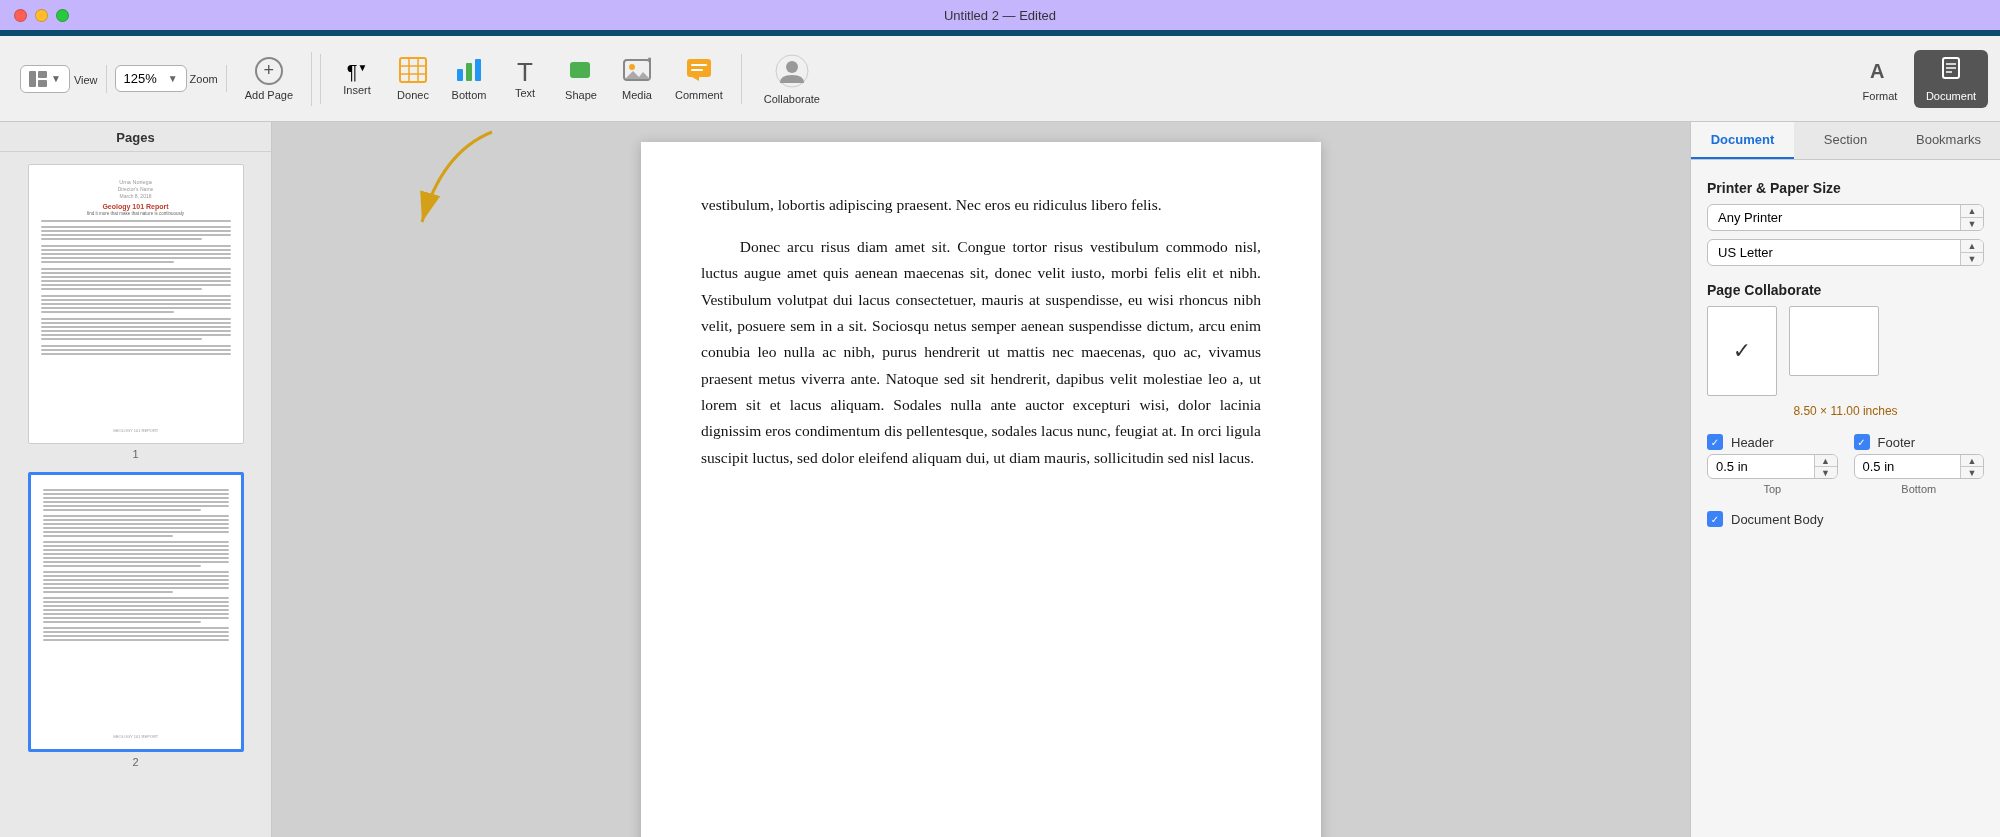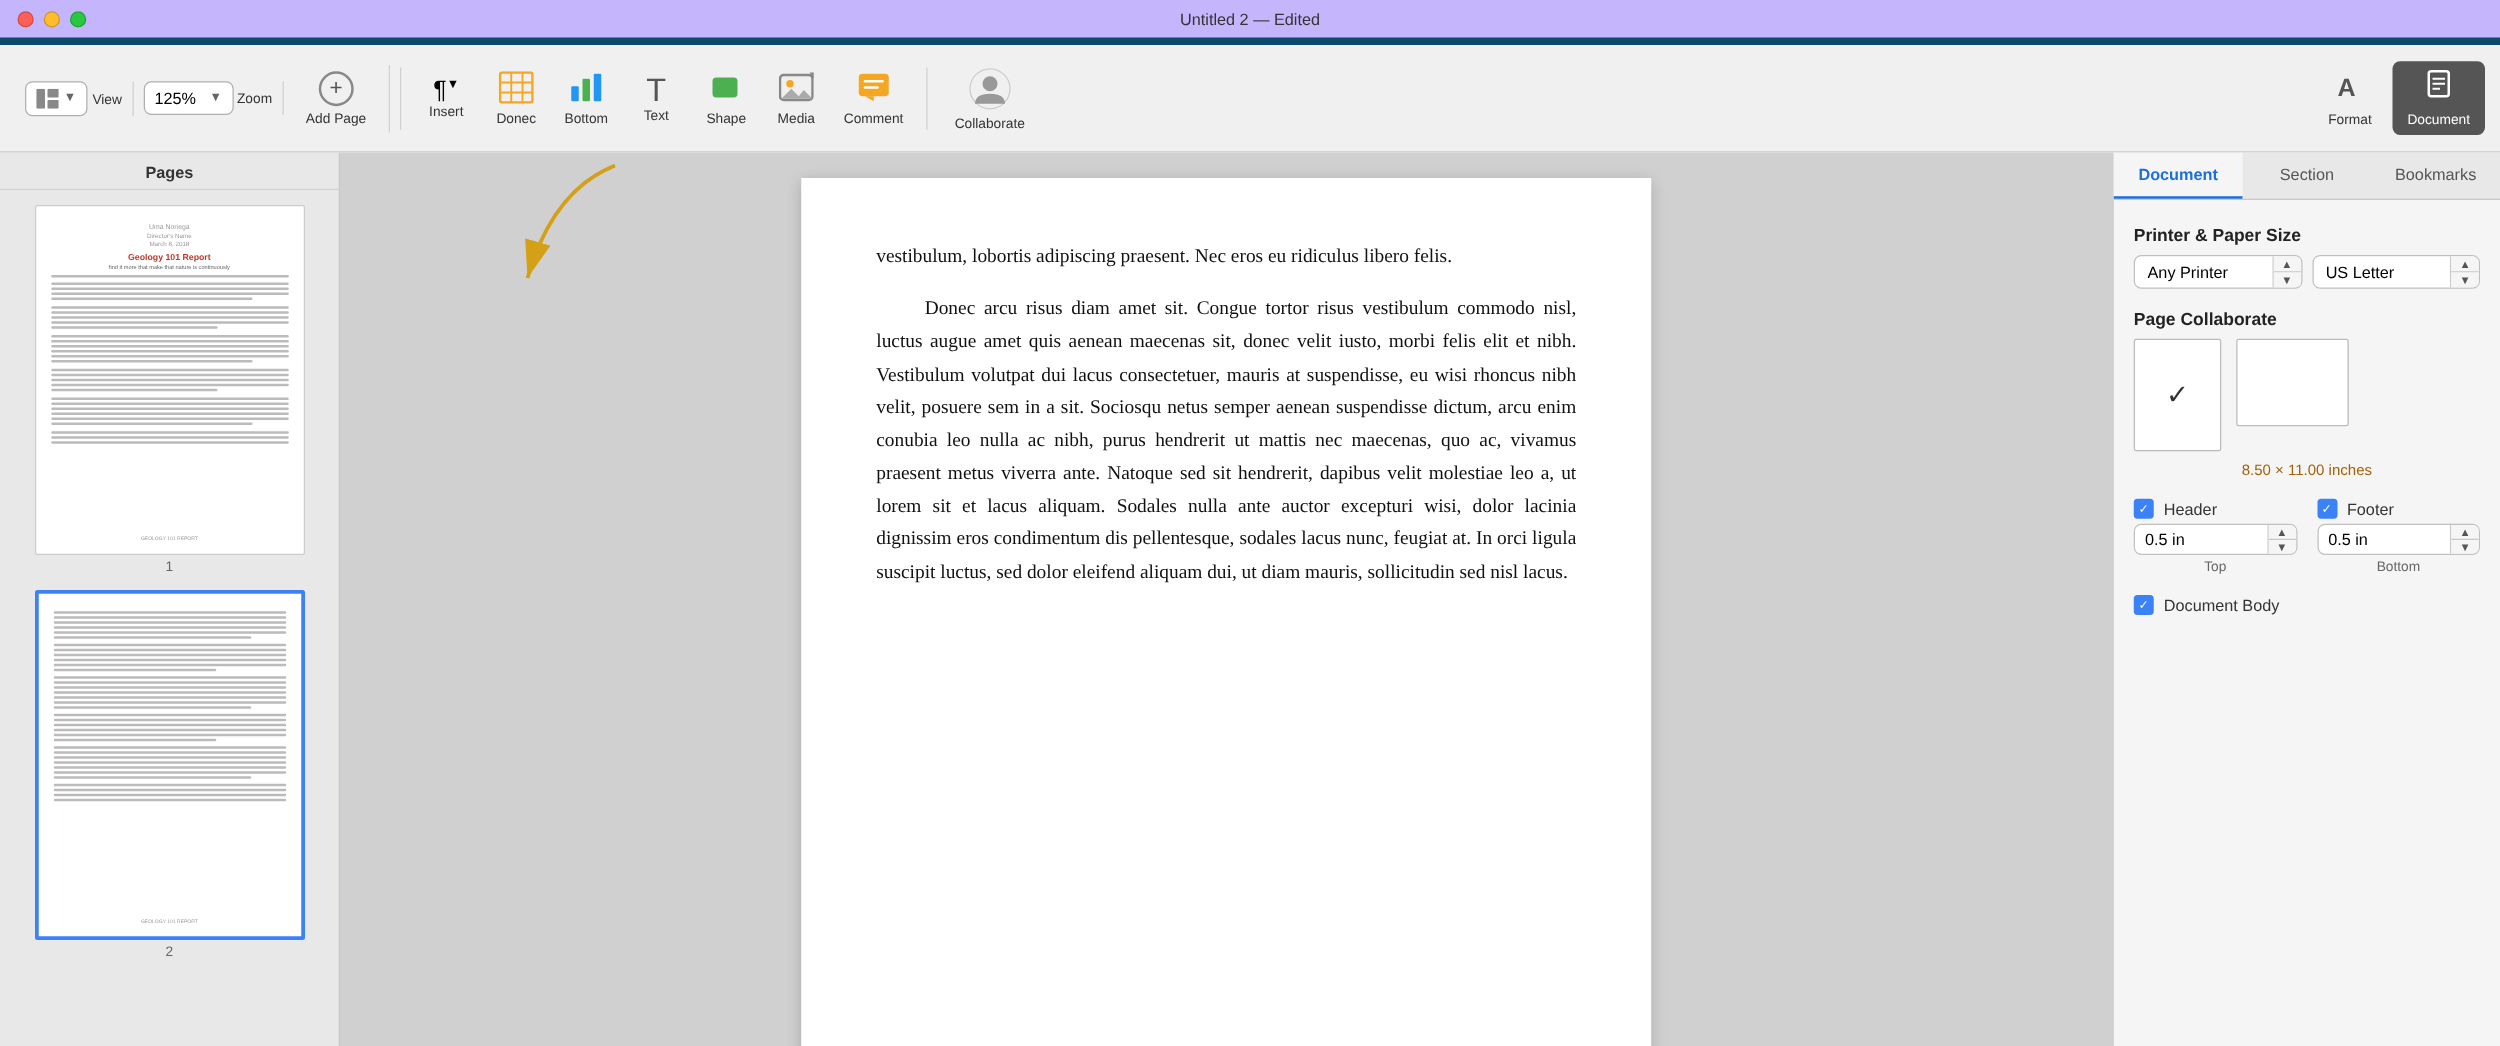--- a/index.html
+++ b/index.html
@@ -697,21 +697,21 @@
       </div>
       <div class="panel-tab">
         <span>Bookmarks</span>
       </div>
     </div>
 
     <div class="panel-content">
 
       <div>
         <div class="panel-section-title">Printer &amp; Paper Size</div>
-        <div style="display:flex;flex-direction:row;gap:8px;align-items:center;">
+        <div style="display:flex;flex-direction:column;gap:8px;align-items:center;">
           <div class="select-with-stepper">
             <select>
               <option>Any Printer</option>
             </select>
             <div class="stepper-btns">
               <div class="stepper-btn">▲</div>
               <div class="stepper-btn">▼</div>
             </div>
           </div>
           <div class="select-with-stepper">

